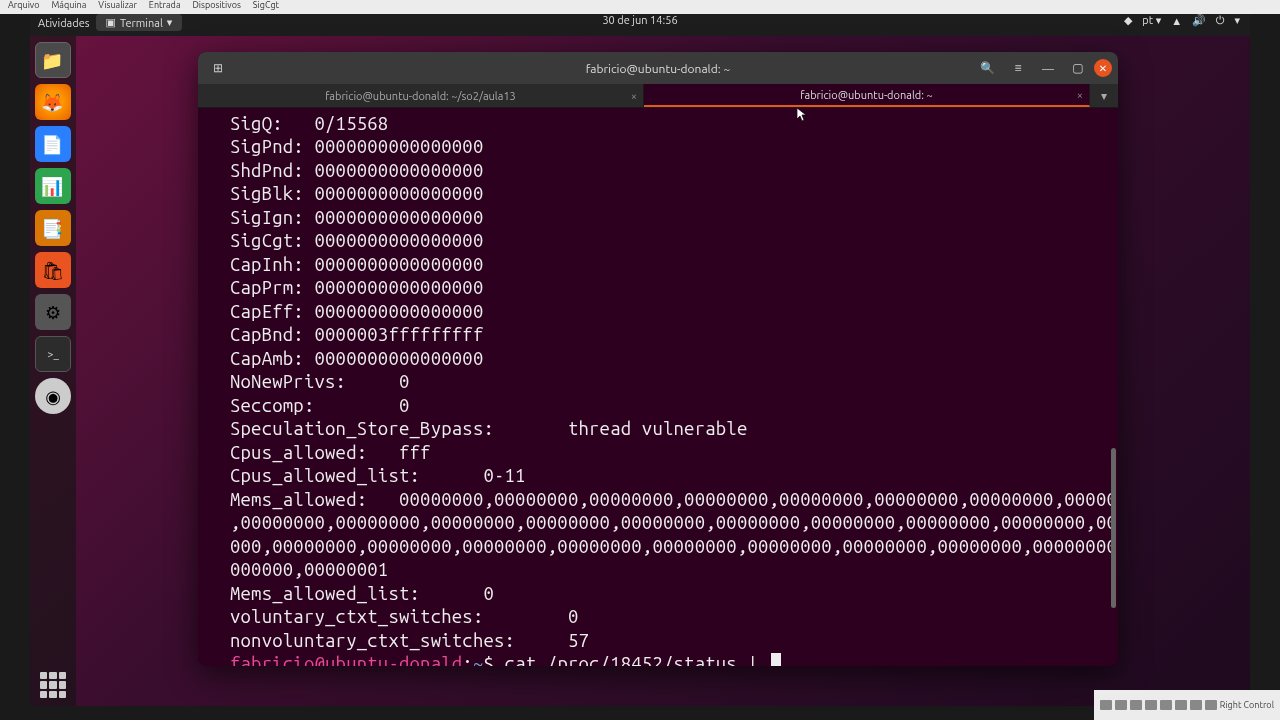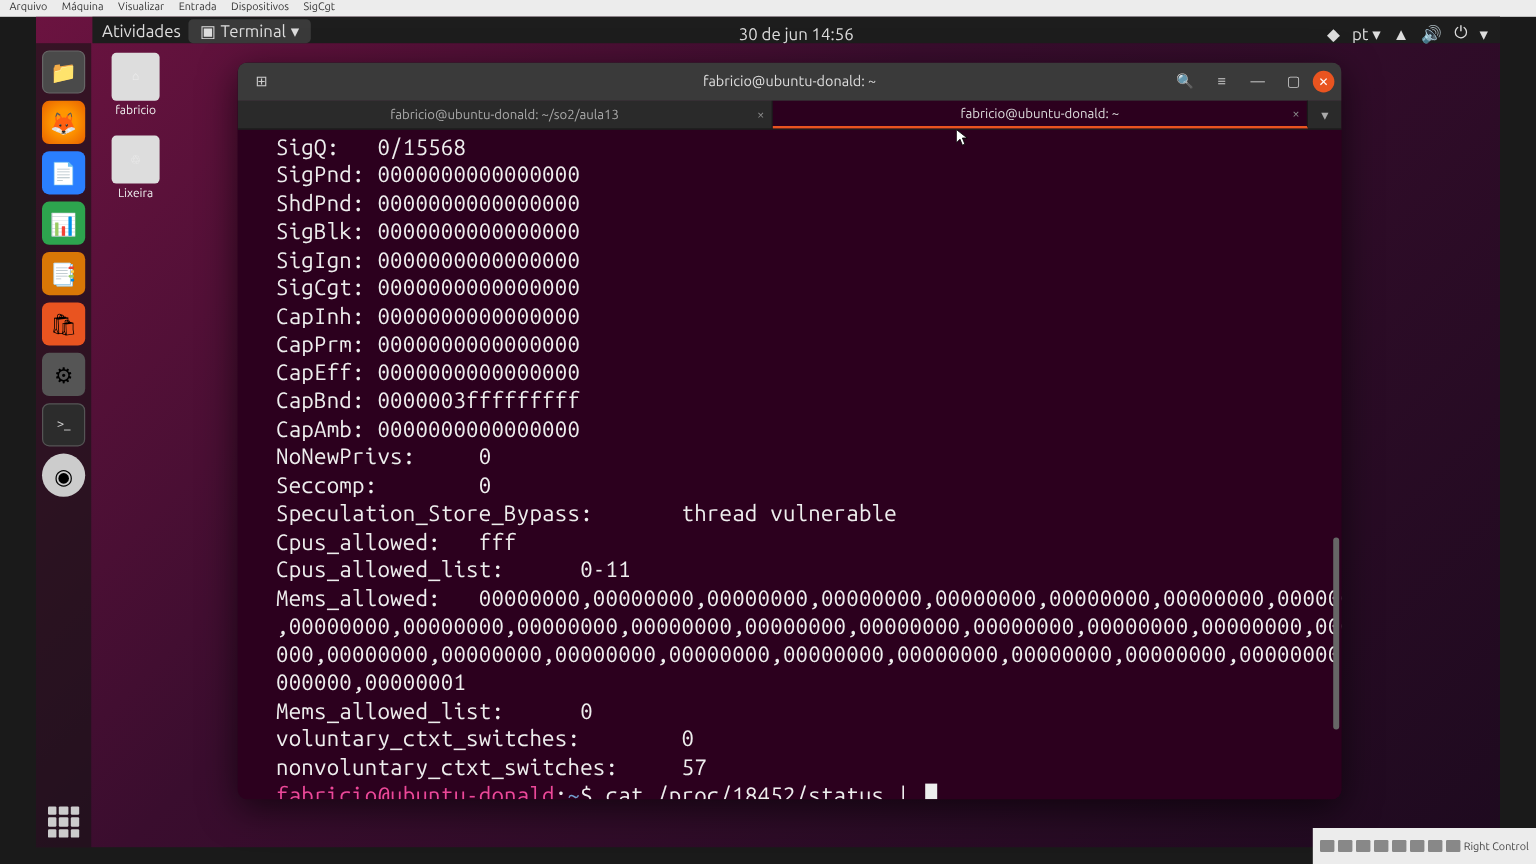--- a/index.html
+++ b/index.html
@@ -24,24 +24,23 @@
 .desktop-area {
   position: absolute;
   top: 14px; left: 30px; right: 30px; bottom: 14px;
   background: linear-gradient(135deg, #6b1340 0%, #3a0d2e 40%, #1e0a1f 100%);
 }
 .topbar {
   height: 22px;
   background: #1d1d1d;
   color: #ddd;
   display: flex;
-  align-items: flex-end;
-  font-size: 14px;
-  position: relative;
-  margin-left: 47px;
+  align-items: flex-start;
+  font-size: 11px;
+  position: relative;
 }
 .topbar-left { display: flex; gap: 6px; padding-left: 8px; align-items: center; }
 .topbar-center { position: absolute; left: 50%; transform: translateX(-50%); }
 .topbar-right { margin-left: auto; display: flex; gap: 10px; padding-right: 10px; align-items: center; }
 .topbar-app { background: #3a3a3a; padding: 2px 10px; border-radius: 4px; display: flex; gap: 4px; align-items: center;}
 .dock {
   position: absolute;
   left: 0; top: 22px; bottom: 0;
   width: 46px;
   background: rgba(20,20,20,0.6);
@@ -224,34 +223,20 @@
         <div></div>
         <div></div>
         <div></div>
         <div></div>
         <div></div>
         <div></div>
         <div></div>
     </div>
   </div>
 
-  <div class="desktop-icons">
-    <div class="desktop-icon">
-      <div class="ico">
-          <span>⌂</span>
-        </div>
-      <div>fabricio</div>
-    </div>
-    <div class="desktop-icon">
-      <div class="ico">
-          <span>♲</span>
-        </div>
-      <div>Lixeira</div>
-    </div>
-  </div>
 
   <div class="terminal-window">
     <div class="titlebar">
       <div class="tb-btn">⊞</div>
       <div class="title">fabricio@ubuntu-donald: ~</div>
       <div class="right">
         <div class="tb-btn">🔍</div>
         <div class="tb-btn">≡</div>
         <div class="tb-btn">—</div>
         <div class="tb-btn">▢</div>

